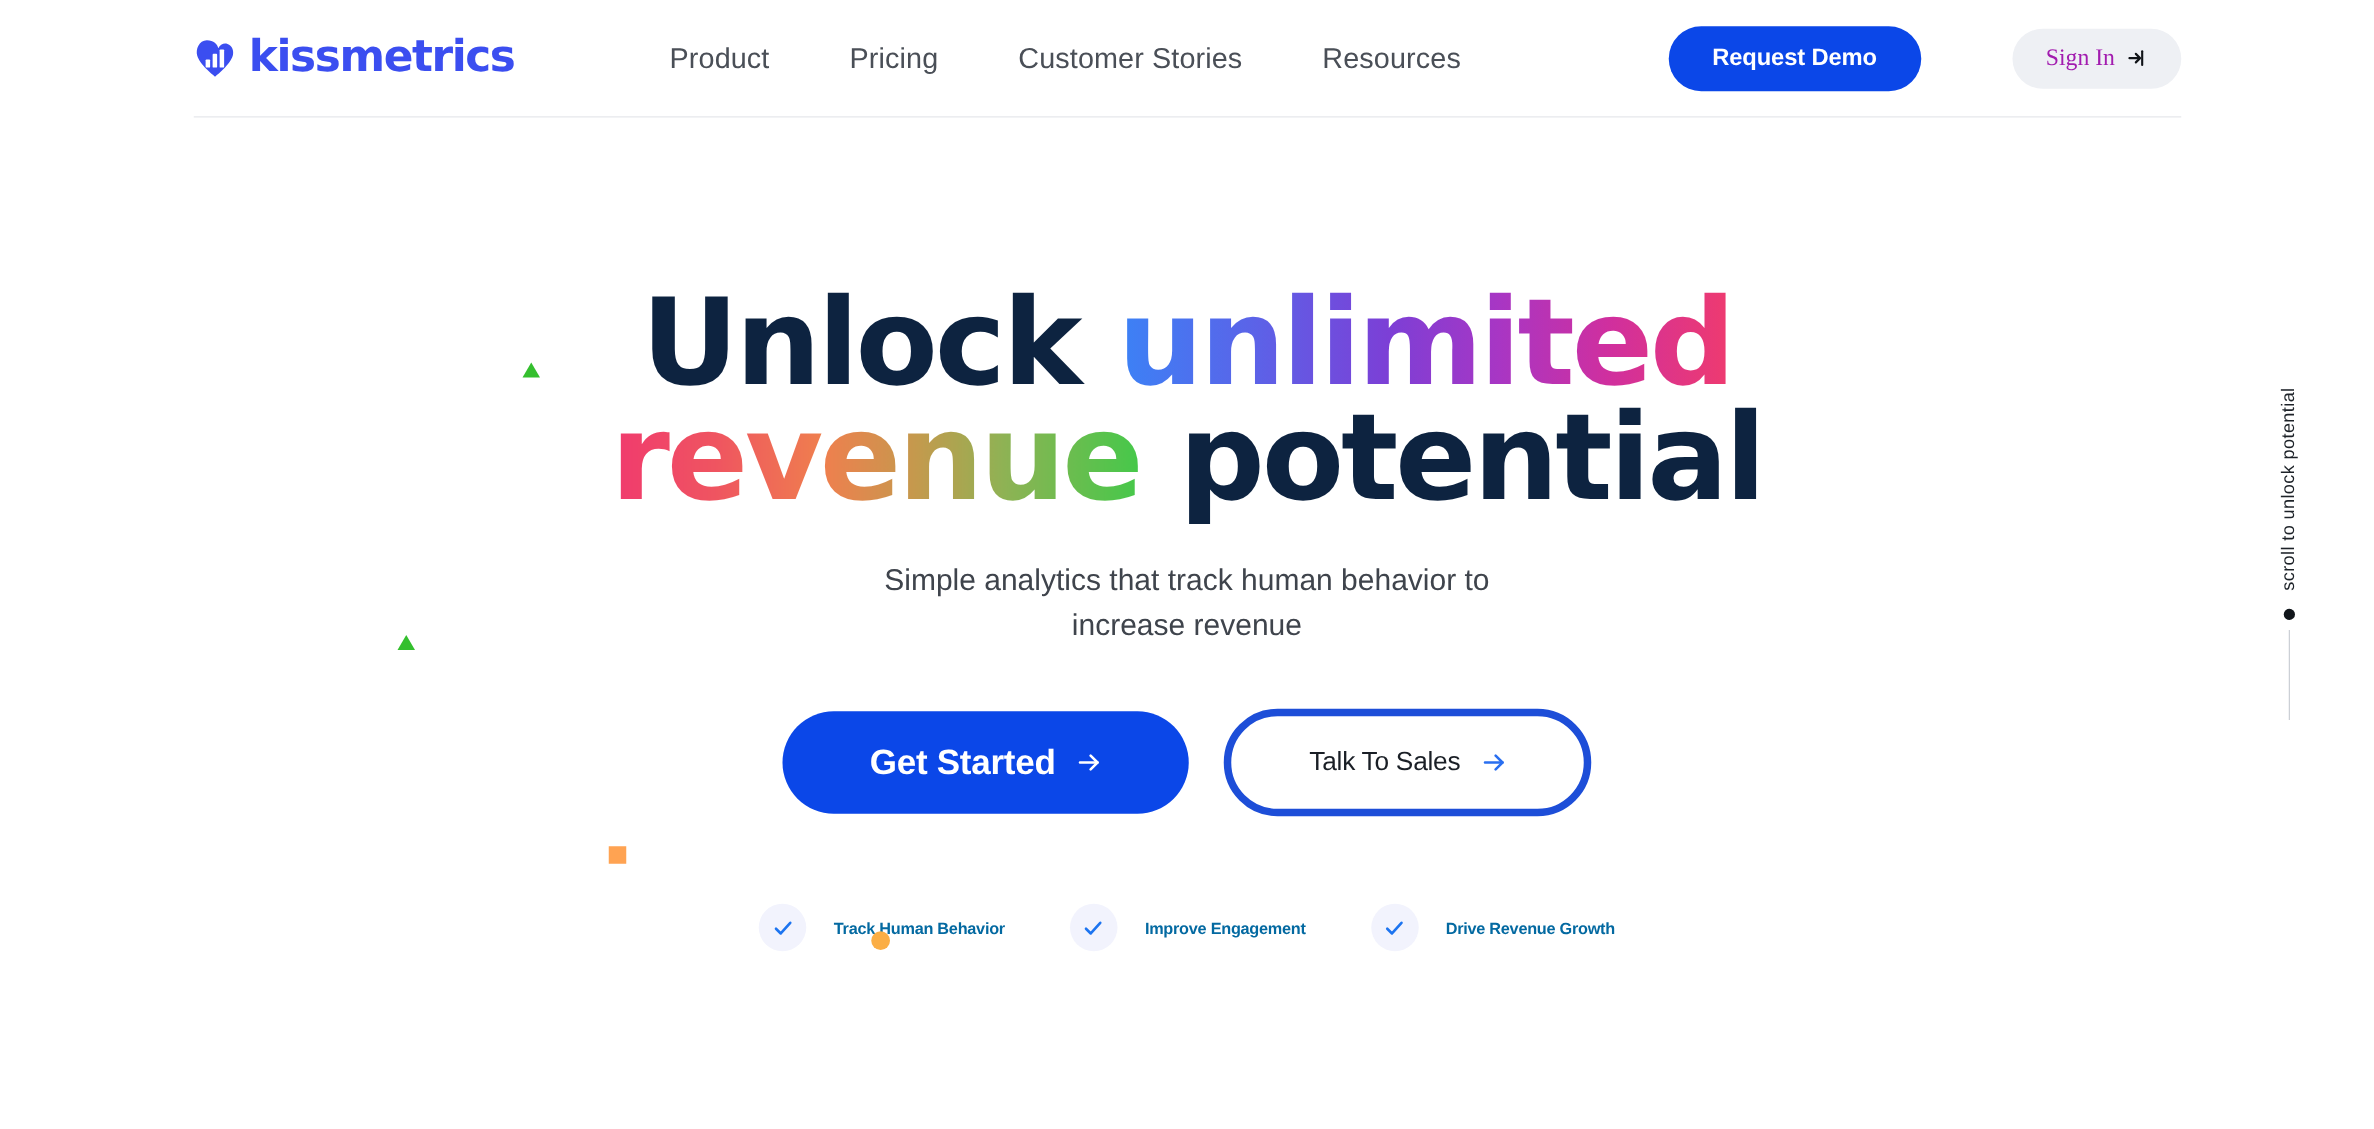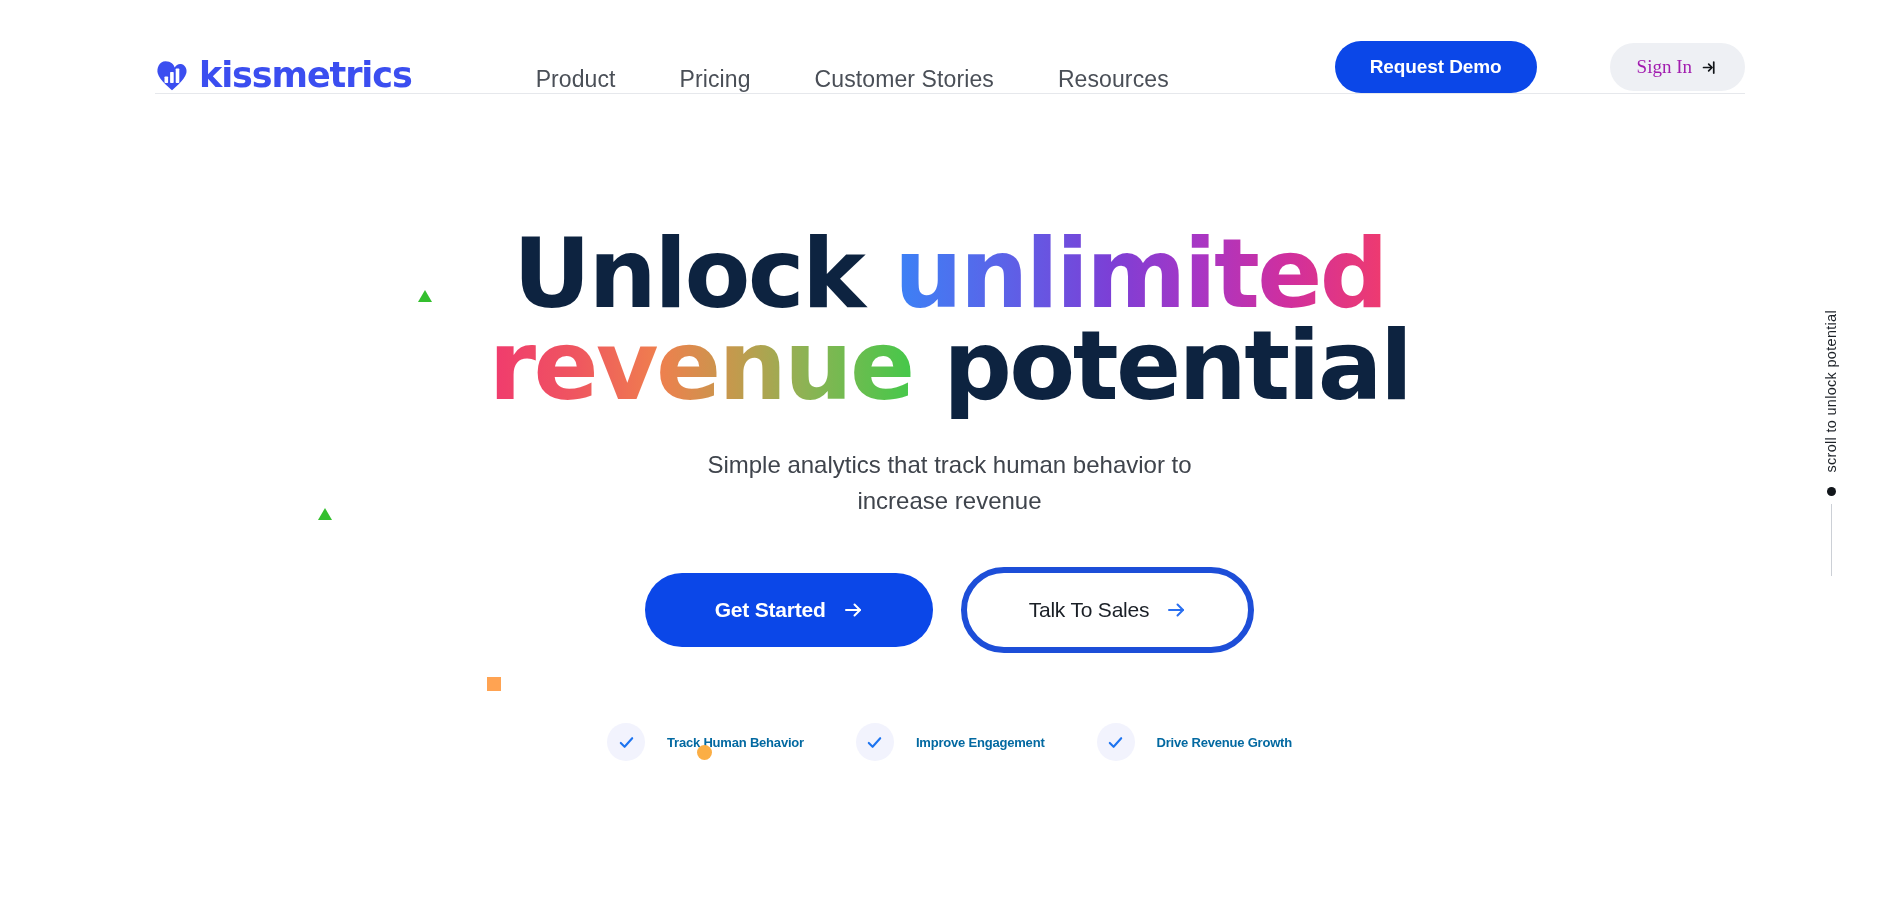--- a/index.html
+++ b/index.html
@@ -20,21 +20,21 @@
   }
 
   
   .header {
     position: absolute;
     top: 0;
     left: 155px;
     width: 1590px;
     height: 94px;
     display: flex;
-    align-items: flex-end;
+    align-items: center;
     border-bottom: 1px solid #e6e8ec;
   }
 
   .logo {
     display: flex;
     align-items: center;
     gap: 10px;
     cursor: pointer;
     flex-shrink: 0;
   }
@@ -156,21 +156,21 @@
 
   .cta-row {
     margin-top: 48px;
     display: flex;
     align-items: center;
     gap: 28px;
   }
   .btn-primary {
     background: #0b47e8;
     color: #ffffff;
-    font-size: 21px;
+    font-size: 28px;
     font-weight: 700;
     border: none;
     border-radius: 999px;
     padding: 25px 70px;
     cursor: pointer;
     display: flex;
     align-items: center;
     gap: 17px;
     letter-spacing: -0.2px;
     font-family: "Liberation Sans", sans-serif;

